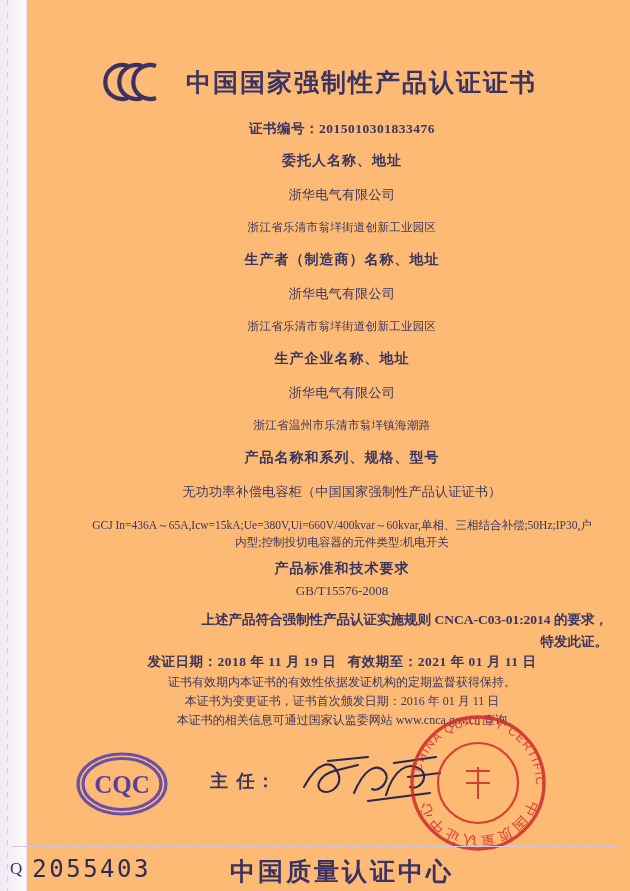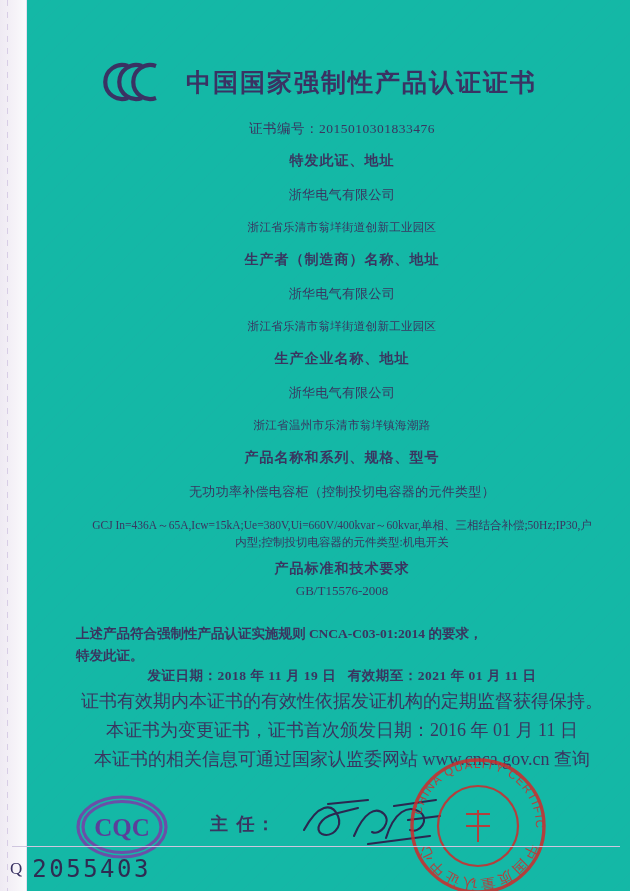--- a/index.html
+++ b/index.html
@@ -13,21 +13,21 @@
     position: relative;
     font-family: "Liberation Serif", "DejaVu Serif", serif;
     color: #3a3560;
     overflow: hidden;
   }
 
   
   .page {
     position: absolute;
     inset: 0;
-    background: #14b8a6;
+    background: #fdba74;
   }
 
   
   .left-strip {
     position: absolute;
     left: 0; top: 0; bottom: 0;
     width: 26px;
     background: linear-gradient(90deg, #efeaf3 0%, #f6f3f8 60%, #fbfbfd 100%);
     border-right: 1px solid #e6dff0;
   }
@@ -72,20 +72,21 @@
     white-space: nowrap;
   }
 
   
   .cert-no {
     text-align: center;
     font-size: 13.5px;
     letter-spacing: 0.5px;
     margin: 12px 0 14px 0;
     padding-left: 36px;
+    font-weight: bold;
   }
   .section {
     text-align: center;
     padding-left: 36px;
   }
   .sec-title {
     font-size: 14px;
     font-weight: bold;
     letter-spacing: 1px;
     margin: 10px 0 5px 0;
@@ -104,37 +105,37 @@
     margin: 4px 14px 2px 14px;
     text-align: center;
   }
   .standard-no {
     font-size: 13px;
     margin: 4px 0 6px 0;
   }
 
   .statement {
     padding-left: 36px;
-    text-align: left;
+    text-align: right;
     font-size: 13.5px;
     font-weight: bold;
     line-height: 1.6;
-    margin-top: 24px;
+    margin-top: 10px;
   }
   .dates {
     padding-left: 36px;
     text-align: center;
     font-size: 13.5px;
     font-weight: bold;
     letter-spacing: 0.5px;
   }
   .note {
     padding-left: 36px;
     text-align: center;
-    font-size: 18px;
+    font-size: 12px;
     line-height: 1.62;
     margin-top: 2px;
   }
   .note .site { letter-spacing: 0; }
 
   
   .sign-row {
     position: relative;
     height: 120px;
     margin-top: 6px;
@@ -252,40 +253,40 @@
             <path d="M58 10 A17 17 0 1 0 58 42"></path>
           </g>
         </svg>
       </div>
       <div class="title-main">中国国家强制性产品认证证书</div>
     </div>
 
     <div class="cert-no">证书编号：2015010301833476</div>
 
     <div class="section">
-      <div class="sec-title">特发此证、地址</div>
+      <div class="sec-title">委托人名称、地址</div>
       <div class="sec-line">浙华电气有限公司</div>
       <div class="sec-line small">浙江省乐清市翁垟街道创新工业园区</div>
     </div>
 
     <div class="section">
       <div class="sec-title">生产者（制造商）名称、地址</div>
       <div class="sec-line">浙华电气有限公司</div>
       <div class="sec-line small">浙江省乐清市翁垟街道创新工业园区</div>
     </div>
 
     <div class="section">
       <div class="sec-title">生产企业名称、地址</div>
       <div class="sec-line">浙华电气有限公司</div>
       <div class="sec-line small">浙江省温州市乐清市翁垟镇海潮路</div>
     </div>
 
     <div class="section">
       <div class="sec-title">产品名称和系列、规格、型号</div>
-      <div class="sec-line">无功功率补偿电容柜（控制投切电容器的元件类型）</div>
+      <div class="sec-line">无功功率补偿电容柜（中国国家强制性产品认证证书）</div>
       <div class="prod-spec">GCJ In=436A～65A,Icw=15kA;Ue=380V,Ui=660V/400kvar～60kvar,单相、三相结合补偿;50Hz;IP30,户内型;控制投切电容器的元件类型:机电开关</div>
     </div>
 
     <div class="section">
       <div class="sec-title">产品标准和技术要求</div>
       <div class="standard-no">GB/T15576-2008</div>
     </div>
 
     <div class="statement">
       <div>上述产品符合强制性产品认证实施规则 CNCA-C03-01:2014 的要求，</div>

